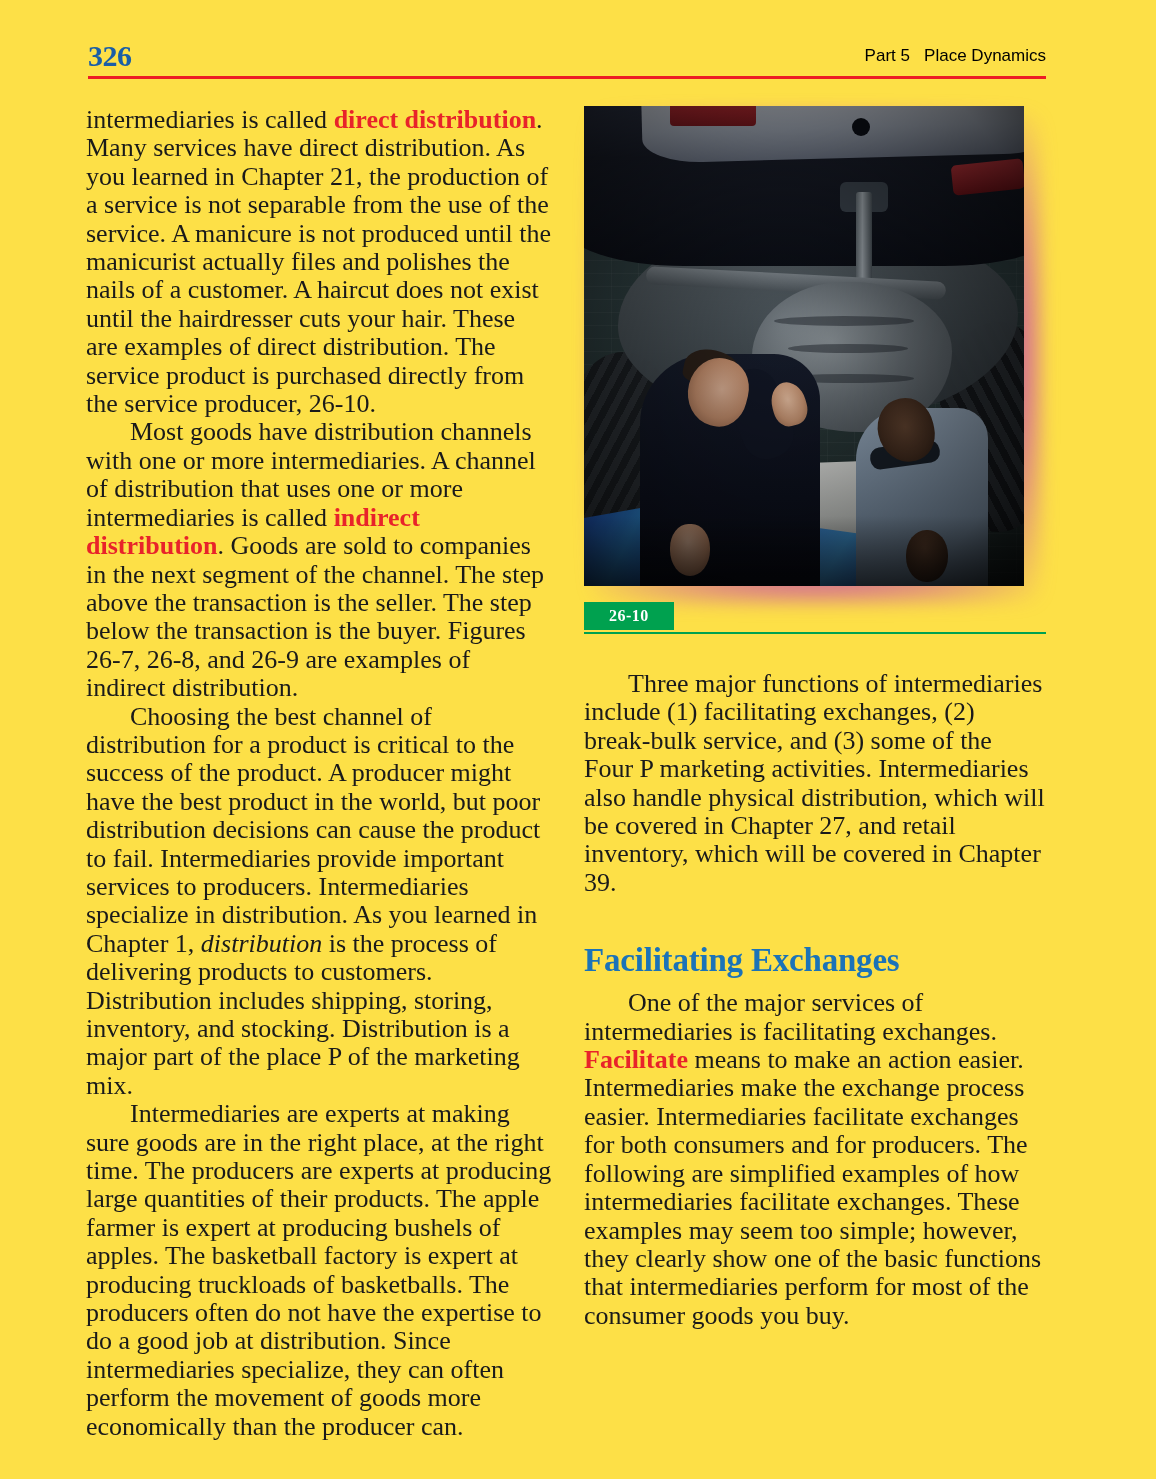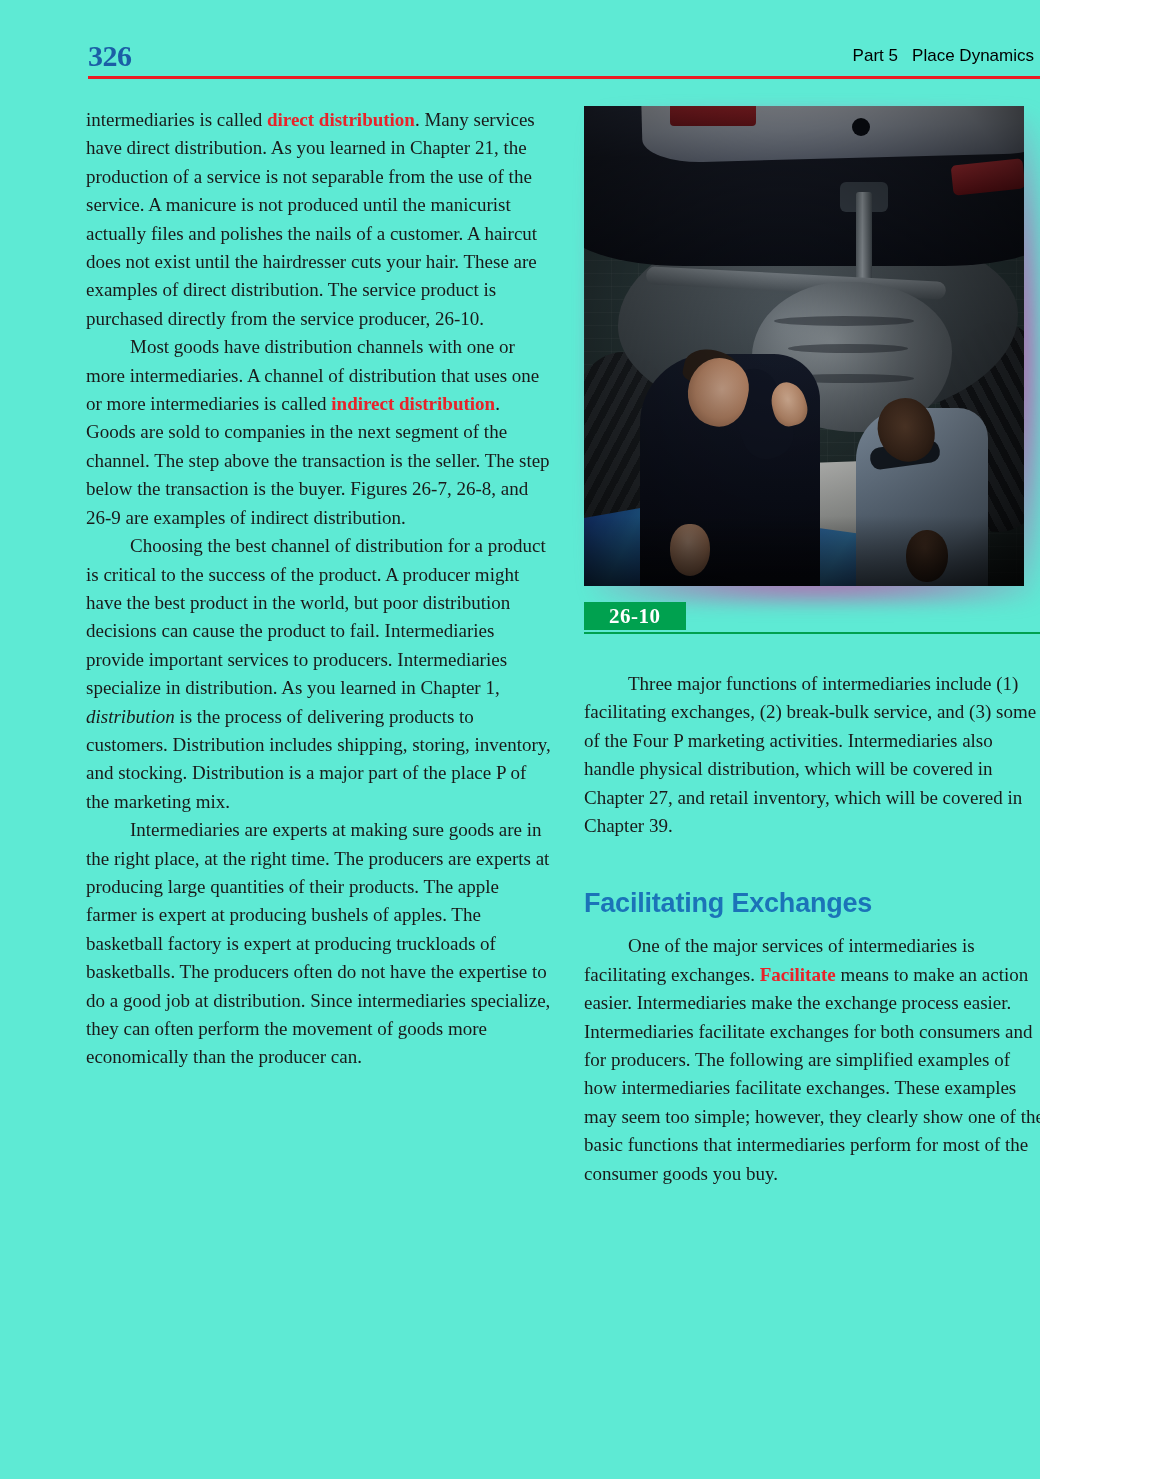--- a/index.html
+++ b/index.html
@@ -2,23 +2,23 @@
 <html><head>
 <meta charset="utf-8">
 <style>
   html, body {
     margin: 0;
     padding: 0;
     background: #ffffff;
   }
   .page {
     position: relative;
-    width: 1040px;
+    width: 1156px;
     height: 1479px;
-    background: #5eead4;
+    background: #fde047;
     overflow: hidden;
     font-family: "Liberation Serif", serif;
   }
 
   
   .header {
     position: absolute;
     left: 88px;
     top: 40px;
     width: 958px;
@@ -30,21 +30,21 @@
     top: 0;
     font-family: "Liberation Serif", serif;
     font-weight: bold;
     font-size: 30px;
     line-height: 32px;
     color: #1b5ea6;
     letter-spacing: -0.5px;
   }
   .running-head {
     position: absolute;
-    right: 12px;
+    right: 0;
     top: 6px;
     font-family: "Liberation Sans", sans-serif;
     font-size: 17px;
     line-height: 20px;
     color: #000000;
     white-space: pre;
   }
   .header-rule {
     position: absolute;
     left: 88px;
@@ -63,21 +63,21 @@
   }
   .col-right {
     position: absolute;
     left: 584px;
     top: 106px;
     width: 462px;
   }
 
   .body-p {
     font-family: "Liberation Serif", serif;
-    font-size: 19px;
+    font-size: 26px;
     line-height: 28.4px;
     color: #1a1a1a;
     margin: 0;
     text-align: left;
     text-indent: 44px;
     hyphens: none;
   }
   .body-p.first {
     text-indent: 0;
   }
@@ -348,21 +348,21 @@
   }
   .fig-badge {
     position: absolute;
     left: 0; top: 0;
     height: 28px;
     min-width: 76px;
     background: #00a14f;
     color: #ffffff;
     font-family: "Liberation Serif", serif;
     font-weight: bold;
-    font-size: 21px;
+    font-size: 16px;
     line-height: 28px;
     text-align: center;
     padding: 0 25px;
     box-sizing: border-box;
     letter-spacing: 0.5px;
   }
   .fig-rule {
     position: absolute;
     left: 0; top: 30px;
     width: 462px;
@@ -374,23 +374,23 @@
     width: 450px;
     font-family: "Liberation Sans", sans-serif;
     font-size: 18.6px;
     line-height: 25px;
     color: #000000;
   }
 
   
   .section-heading {
     margin: 44px 0 10px 0;
-    font-family: Liberation Sans, sans-serif;
+    font-family: Liberation Serif, serif;
     font-weight: bold;
-    font-size: 27px;
+    font-size: 33px;
     line-height: 38px;
     color: #1b73b8;
     letter-spacing: -0.2px;
   }
 
   .spacer-36 { height: 36px; }
 </style>
 </head>
 <body>
 

